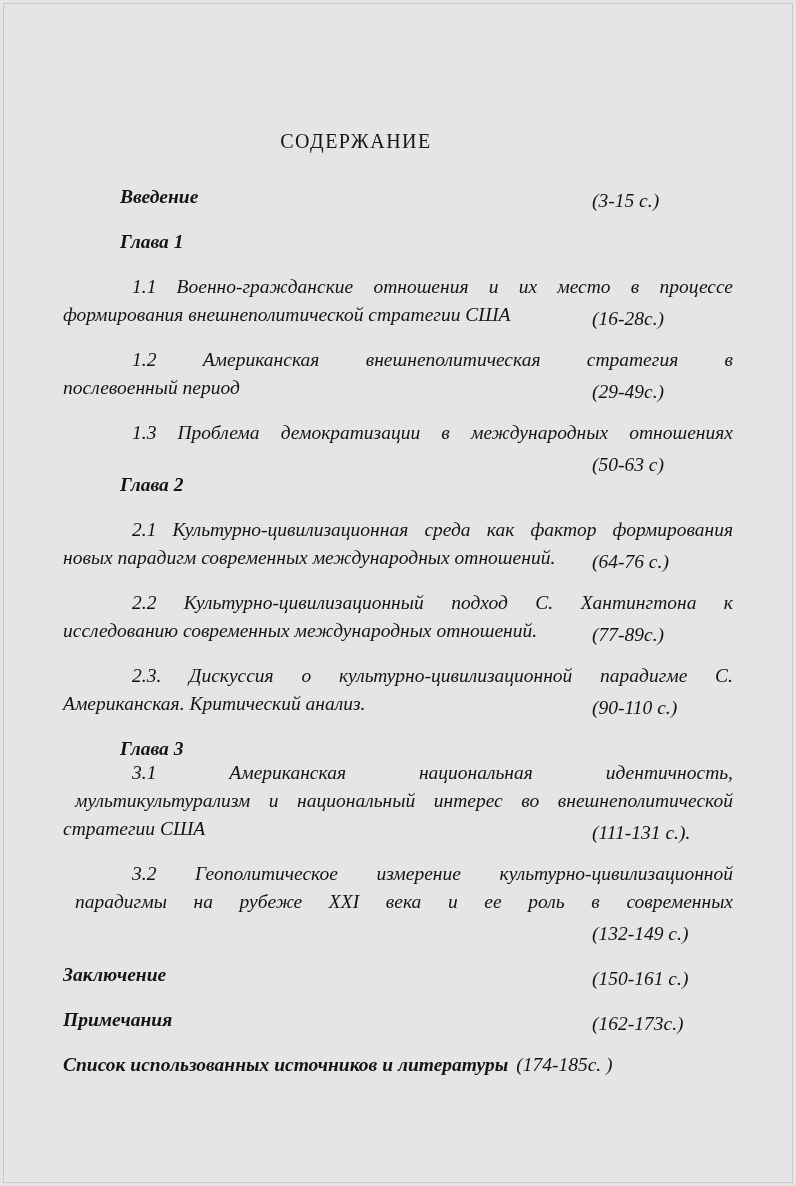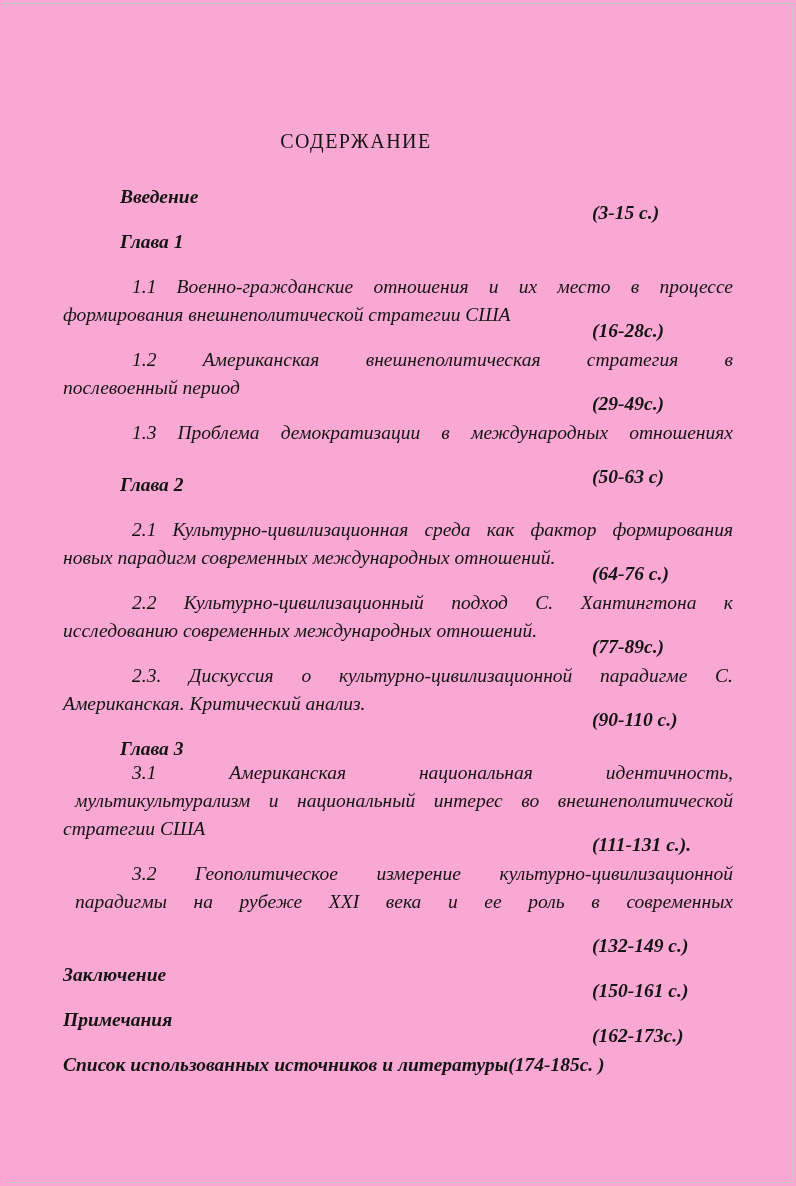--- a/index.html
+++ b/index.html
@@ -4,21 +4,21 @@
 <style>
   html, body {
     margin: 0;
     padding: 0;
     background: #ffffff;
   }
   .page {
     position: relative;
     width: 796px;
     height: 1186px;
-    background: #f9a8d4;
+    background: #e5e5e5;
     color: #141414;
     font-family: "Liberation Serif", serif;
     overflow: hidden;
   }
   .scan-frame {
     position: absolute;
     inset: 3px;
     border: 1px solid #c9c9c9;
     pointer-events: none;
   }
@@ -59,28 +59,28 @@
   .line.indent { padding-left: 57px; }
   .line.justify {
     text-align: justify;
     text-align-last: justify;
     margin-left: 12px;
     -moz-text-align-last: justify;
   }
   .pages {
     position: absolute;
     left: 529px;
-    top: 16px;
+    top: 4px;
     white-space: nowrap;
-    font-weight: bold;
+    font-weight: normal;
     font-style: italic;
   }
   .pages.flow {
     position: static;
-    margin-left: 0;
+    margin-left: 8px;
   }
 </style>
 </head>
 <body>
 
 <div class="page">
   <div class="scan-frame"></div>
   <div class="content">
     <h1 class="doc-title">СОДЕРЖАНИЕ</h1>
     <div class="entries">

